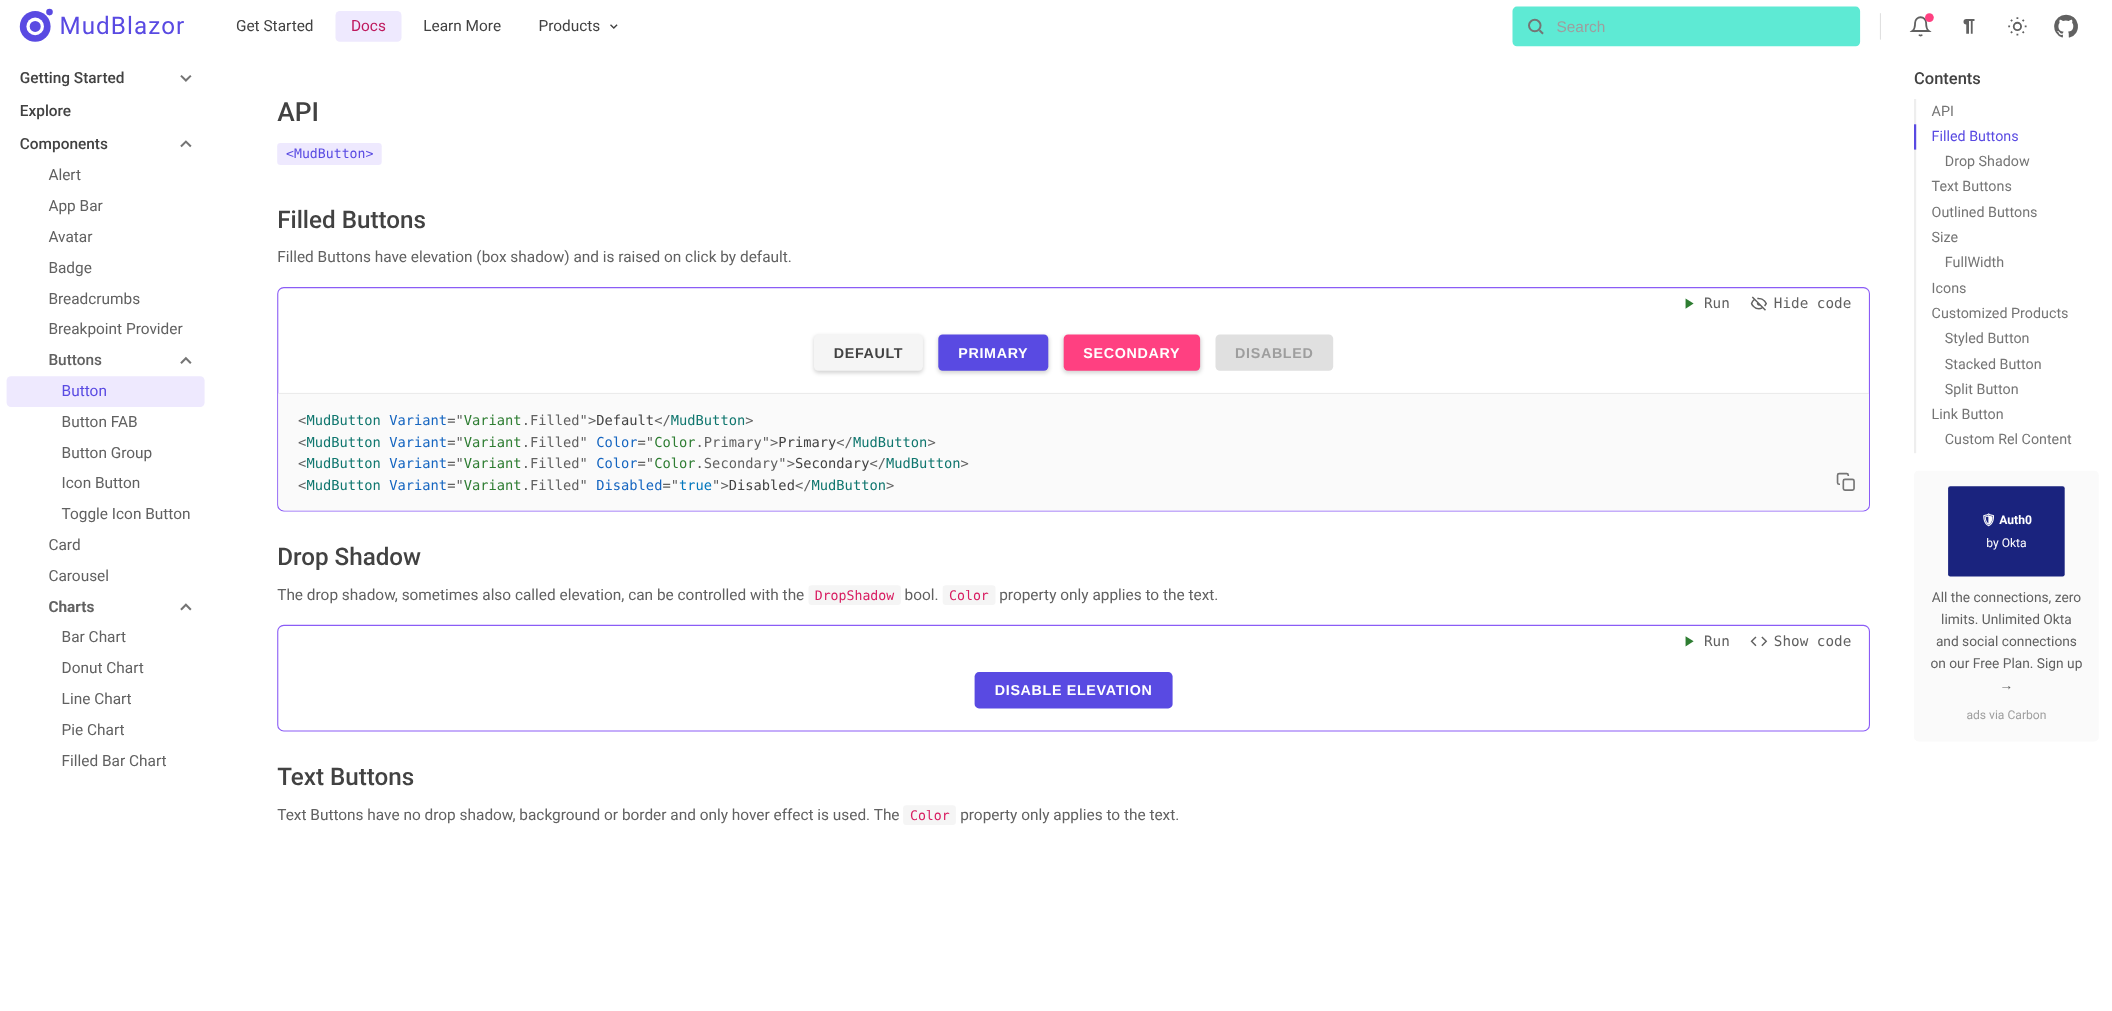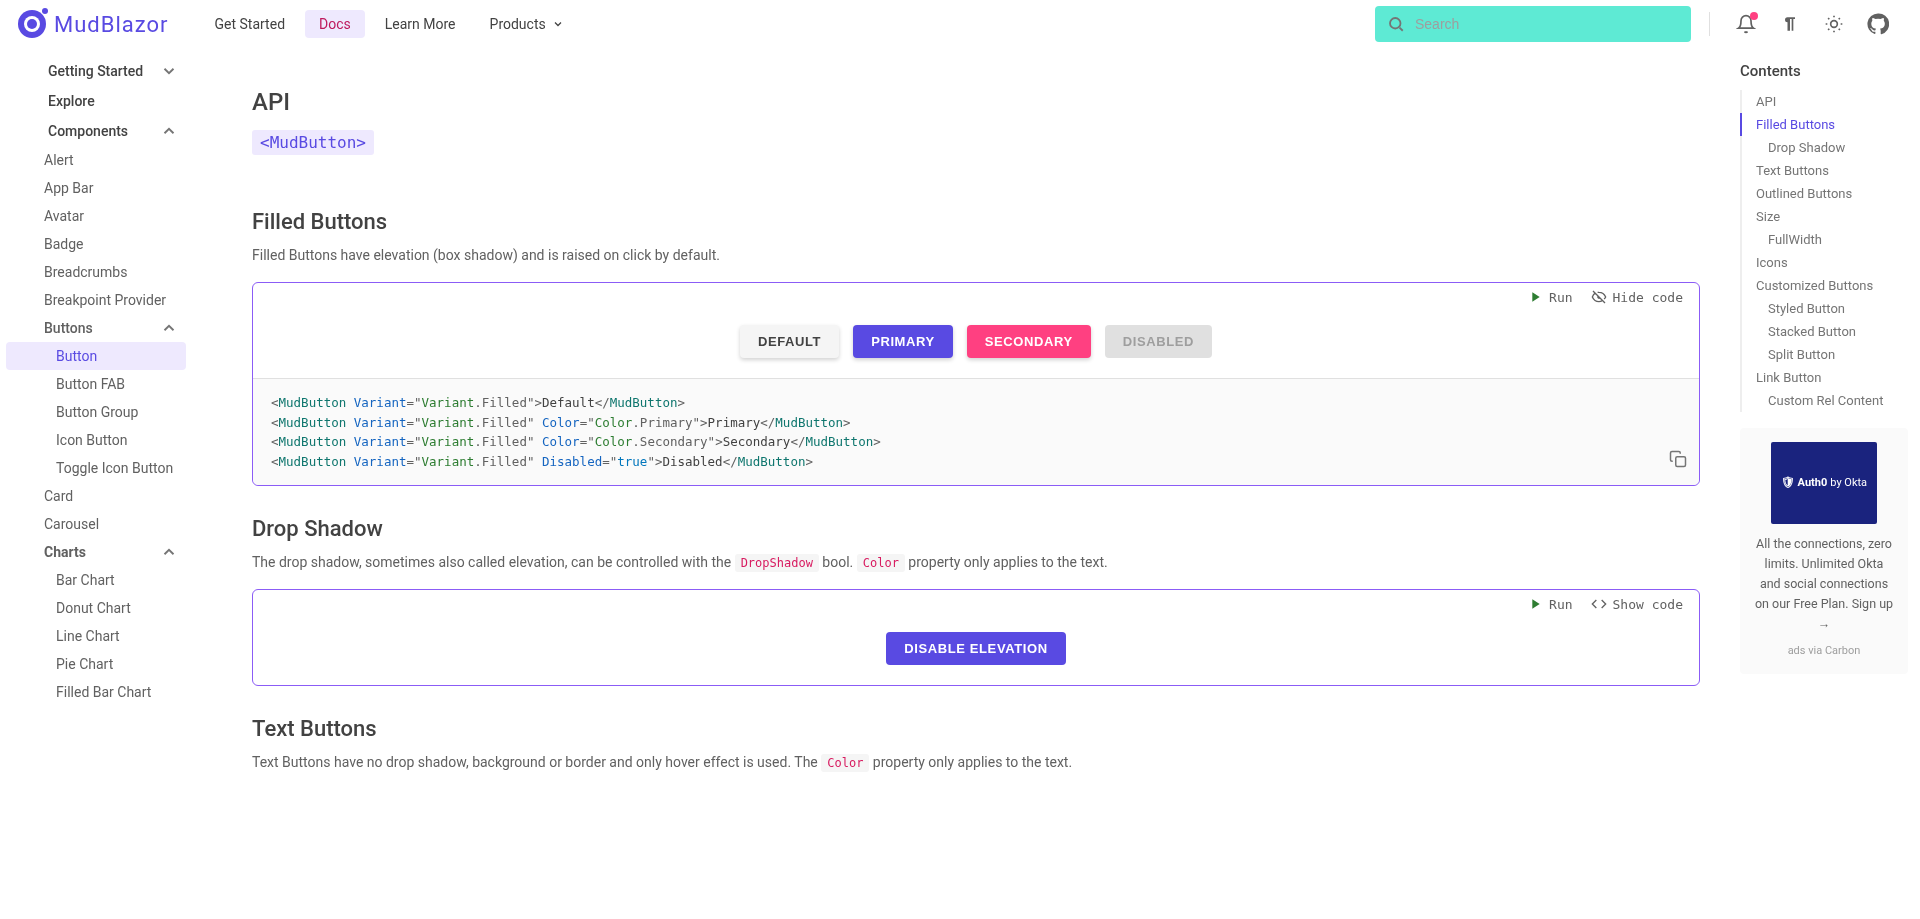--- a/index.html
+++ b/index.html
@@ -22,32 +22,32 @@
 .search input::placeholder{color:#9e9e9e}
 .divider-v{width:1px;height:24px;background:#e0e0e0;margin:0 10px}
 .icon-btn{width:36px;height:36px;display:flex;align-items:center;justify-content:center;border-radius:50%;cursor:pointer;color:#616161;position:relative}
 .notif-dot{position:absolute;width:8px;height:8px;border-radius:50%;background:#ff4081;right:6px;top:6px}
 
 .layout{display:flex;height:calc(100vh - 48px)}
 .sidebar{width:192px;overflow-y:auto;padding:8px 0;border-right:0}
 .sidebar::-webkit-scrollbar{width:6px}
 .sidebar::-webkit-scrollbar-thumb{background:#ccc;border-radius:3px}
 .sb-item{display:flex;align-items:center;justify-content:space-between;padding:6px 14px 6px 30px;font-size:14px;color:#424242;cursor:pointer;min-height:30px}
-.sb-item.top{padding-left:48px;font-weight:500}
+.sb-item.top{padding-left:18px;font-weight:500}
 .sb-child{padding:5px 14px 5px 44px;font-size:14px;color:#616161;cursor:pointer;min-height:28px;display:flex;align-items:center}
 .sb-grandchild{padding:5px 14px 5px 56px;font-size:14px;color:#616161;cursor:pointer;min-height:28px;display:flex;align-items:center}
 .sb-active{background:#eee9fe;color:#594ae2;border-radius:4px;margin:0 6px;padding-left:50px}
 .expand-icon{width:18px;height:18px;color:#757575}
 
 .main{flex:1;overflow-y:auto;padding:20px 40px 40px 60px;max-width:calc(100vw - 192px - 180px)}
 .main::-webkit-scrollbar{width:8px}
 h2.section-title{font-size:24px;font-weight:500;color:#424242;margin:20px 0 14px}
 h3.subsection{font-size:22px;font-weight:500;color:#424242;margin:30px 0 10px}
 .section-desc{font-size:14px;color:#616161;margin-bottom:16px;line-height:1.6}
-.api-tag{display:inline-block;background:#eee9fe;color:#594ae2;font-family:ui-monospace,Menlo,Consolas,monospace;font-size:16px;padding:3px 8px;border-radius:3px;margin-bottom:24px}
+.api-tag{display:inline-block;background:#eee9fe;color:#594ae2;font-family:ui-monospace,Menlo,Consolas,monospace;font-size:12px;padding:3px 8px;border-radius:3px;margin-bottom:8px}
 .inline-code{background:#f5f5f5;color:#d81b60;font-family:ui-monospace,Menlo,Consolas,monospace;font-size:12px;padding:2px 6px;border-radius:3px}
 
 .example{border:1px solid #8b5cf6;border-radius:6px;margin-bottom:30px}
 .example-tools{display:flex;justify-content:flex-end;padding:6px 16px 0;gap:18px}
 .tool{display:flex;align-items:center;gap:6px;font-family:ui-monospace,Menlo,Consolas,monospace;font-size:13px;color:#616161;cursor:pointer}
 .tool svg{width:16px;height:16px}
 .example-stage{padding:20px;display:flex;justify-content:center;gap:14px;flex-wrap:wrap}
 .mud-btn{border:none;border-radius:4px;padding:9px 18px;font-size:13px;font-weight:600;letter-spacing:0.6px;cursor:pointer;text-transform:uppercase}
 .mud-btn.default{background:#f5f5f5;color:#424242;box-shadow:0 2px 4px rgba(0,0,0,0.18)}
 .mud-btn.primary{background:#594ae2;color:#fff;box-shadow:0 2px 4px rgba(0,0,0,0.18)}
@@ -62,21 +62,21 @@
 .code-block .s{color:#0277bd}
 .copy{position:absolute;right:12px;bottom:12px;color:#757575;cursor:pointer}
 
 .toc{width:180px;padding:14px 12px 14px 0;overflow-y:auto;font-size:13px}
 .toc-title{font-weight:500;color:#424242;margin-bottom:10px;font-size:15px}
 .toc-list{border-left:2px solid #eee;padding-left:0}
 .toc-item{padding:4px 0 4px 14px;color:#757575;cursor:pointer}
 .toc-item.nested{padding-left:26px}
 .toc-item.active{color:#594ae2;border-left:2px solid #594ae2;margin-left:-2px}
 .ad-card{background:#fafafa;border-radius:4px;margin-top:16px;padding:14px;text-align:center;font-size:12.5px;color:#616161;line-height:1.6}
-.ad-img{width:106px;height:82px;background:#1a237e;border-radius:2px;margin:0 auto 10px;display:flex;align-items:center;justify-content:center;color:#fff;font-size:11px;flex-direction:row;gap:3px}
+.ad-img{width:106px;height:82px;background:#1a237e;border-radius:2px;margin:0 auto 10px;display:flex;align-items:center;justify-content:center;color:#fff;font-size:11px;flex-direction:column;gap:3px}
 .ad-img div:first-child{font-weight:700}
 .ad-via{font-size:11px;color:#9e9e9e;margin-top:8px}
 </style>
 </head>
 <body>
 
 <div class="topbar">
   <div class="logo">
     <div class="logo-icon">
         <span class="logo-dot"></span>
@@ -246,21 +246,21 @@
     <div class="toc-title">Contents</div>
     <div class="toc-list" id="toc-list">
         <div class="toc-item">API</div>
         <div class="toc-item active">Filled Buttons</div>
         <div class="toc-item nested">Drop Shadow</div>
         <div class="toc-item">Text Buttons</div>
         <div class="toc-item">Outlined Buttons</div>
         <div class="toc-item">Size</div>
         <div class="toc-item nested">FullWidth</div>
         <div class="toc-item">Icons</div>
-        <div class="toc-item">Customized Buttons</div>
+        <div class="toc-item">Customized Products</div>
         <div class="toc-item nested">Styled Button</div>
         <div class="toc-item nested">Stacked Button</div>
         <div class="toc-item nested">Split Button</div>
         <div class="toc-item">Link Button</div>
         <div class="toc-item nested">Custom Rel Content</div>
       </div>
     <div class="ad-card">
       <div class="ad-img">
         <div>🛡 <span>Auth0</span></div>
         <div>by Okta</div>

